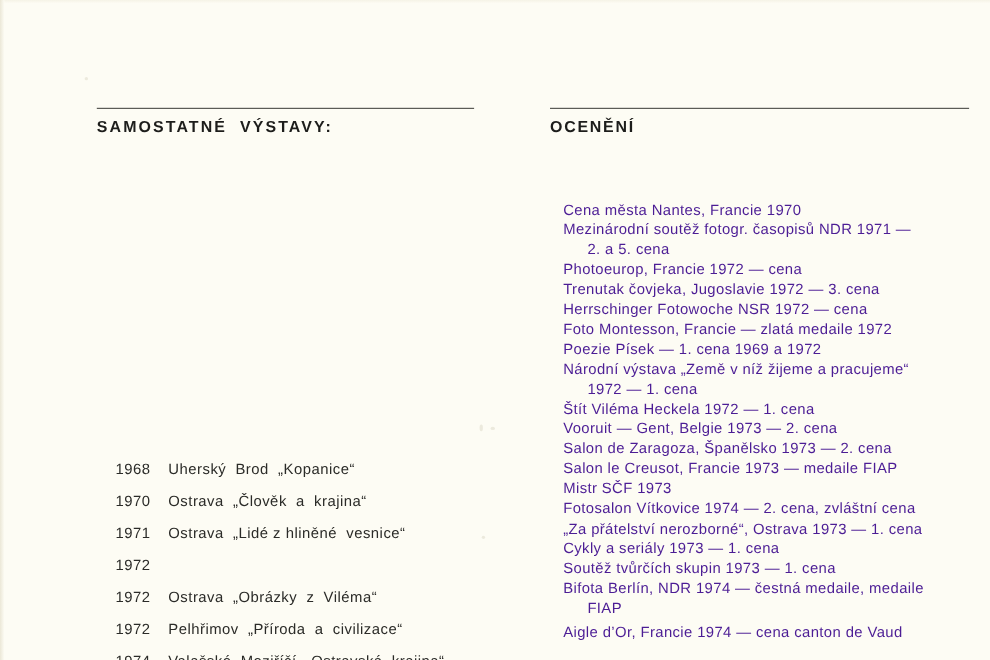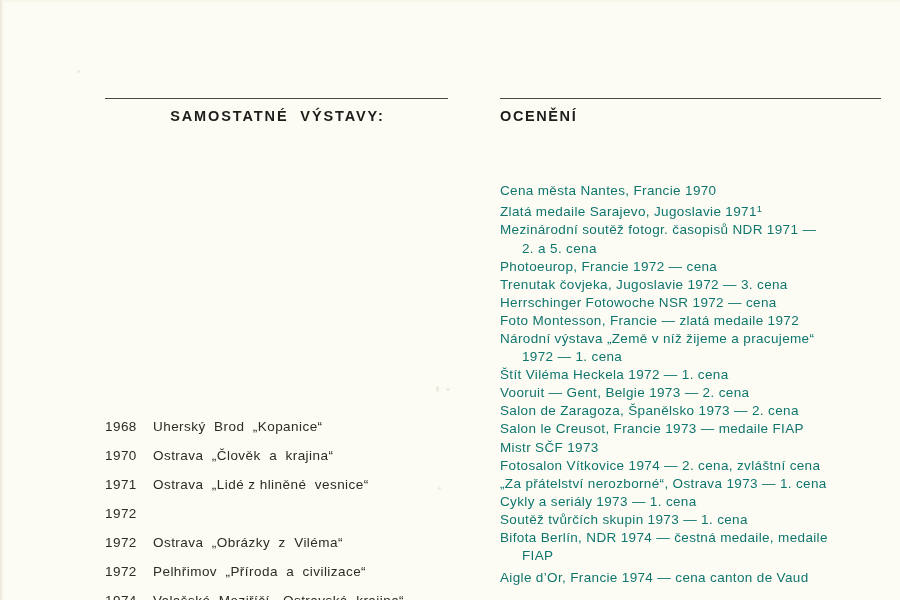--- a/index.html
+++ b/index.html
@@ -27,21 +27,21 @@
   .edge-top {
     position: absolute;
     left: 0; top: 0;
     width: 900px; height: 3px;
     background: linear-gradient(to bottom, #f2efe0, #fdfcf4);
     opacity: 0.7;
   }
   .col {
     position: absolute;
   }
-  #col-left  { left: 105px; top: 98px; width: 345px; text-align: center; }
+  #col-left  { left: 88px; top: 98px; width: 345px; }
   #col-right { left: 500px; top: 98px; width: 382px; }
 
   .rule {
     height: 1px;
     background: #4a4a45;
     width: 100%;
   }
   #col-left .rule  { width: 343px; }
   #col-right .rule { width: 381px; }
 
@@ -81,22 +81,23 @@
   #awards-list {
     position: absolute;
     left: 500px;
     top: 182px;
     width: 392px;
   }
   .award-line {
     font-size: 13.5px;
     line-height: 18.1px;
     letter-spacing: 0.35px;
-    color: #0f766e;
+    color: #4c1d95;
     white-space: pre;
+    margin-left: 12px;
   }
   .award-line.cont { padding-left: 22px; }
   .award-line.gap  { margin-top: 4px; }
 
   sup.mark {
     font-size: 9.5px;
     vertical-align: 0.45em;
     letter-spacing: 0;
   }
 
@@ -136,27 +137,27 @@
       <div class="exh-row"><span class="exh-year">1974</span><span class="exh-text">Valašské  Meziříčí  „Ostravská  krajina“</span></div>
     </div>
 
   <div id="col-right" class="col">
     <div class="rule"></div>
     <div class="section-title">OCENĚNÍ</div>
   </div>
 
   <div id="awards-list">
       <div class="award-line"><span>Cena města Nantes, Francie 1970</span></div>
-      <div class="award-line"><span>Zlatá medaile Sarajevo, Jugoslavie 1971</span><sup class="mark">1</sup></div>
       <div class="award-line"><span>Mezinárodní soutěž fotogr. časopisů NDR 1971 —</span></div>
       <div class="award-line cont"><span>2. a 5. cena</span></div>
       <div class="award-line"><span>Photoeurop, Francie 1972 — cena</span></div>
       <div class="award-line"><span>Trenutak čovjeka, Jugoslavie 1972 — 3. cena</span></div>
       <div class="award-line"><span>Herrschinger Fotowoche NSR 1972 — cena</span></div>
       <div class="award-line"><span>Foto Montesson, Francie — zlatá medaile 1972</span></div>
+      <div class="award-line"><span>Poezie Písek — 1. cena 1969 a 1972</span></div>
       <div class="award-line"><span>Národní výstava „Země v níž žijeme a pracujeme“</span></div>
       <div class="award-line cont"><span>1972 — 1. cena</span></div>
       <div class="award-line"><span>Štít Viléma Heckela 1972 — 1. cena</span></div>
       <div class="award-line"><span>Vooruit — Gent, Belgie 1973 — 2. cena</span></div>
       <div class="award-line"><span>Salon de Zaragoza, Španělsko 1973 — 2. cena</span></div>
       <div class="award-line"><span>Salon le Creusot, Francie 1973 — medaile FIAP</span></div>
       <div class="award-line"><span>Mistr SČF 1973</span></div>
       <div class="award-line"><span>Fotosalon Vítkovice 1974 — 2. cena, zvláštní cena</span></div>
       <div class="award-line"><span>„Za přátelství nerozborné“, Ostrava 1973 — 1. cena</span></div>
       <div class="award-line"><span>Cykly a seriály 1973 — 1. cena</span></div>

